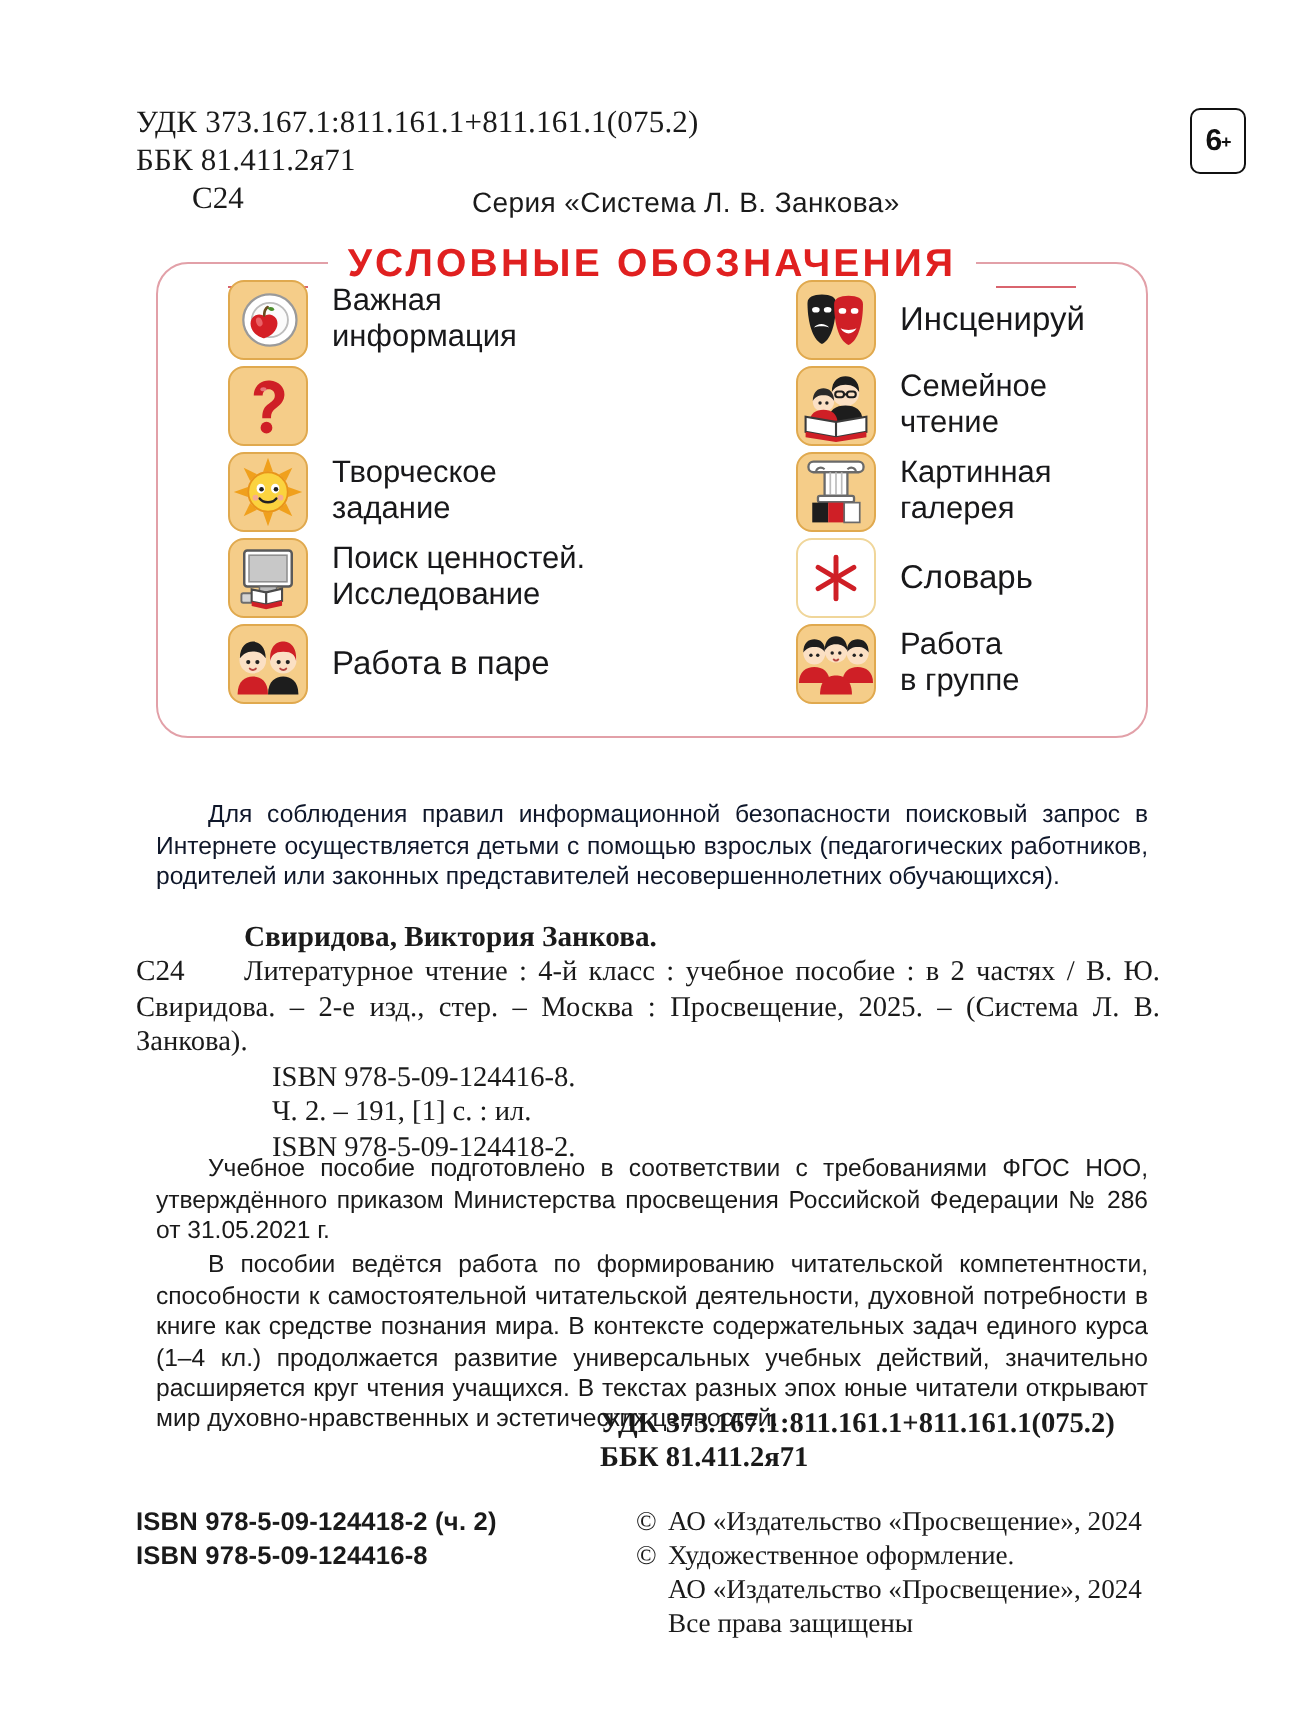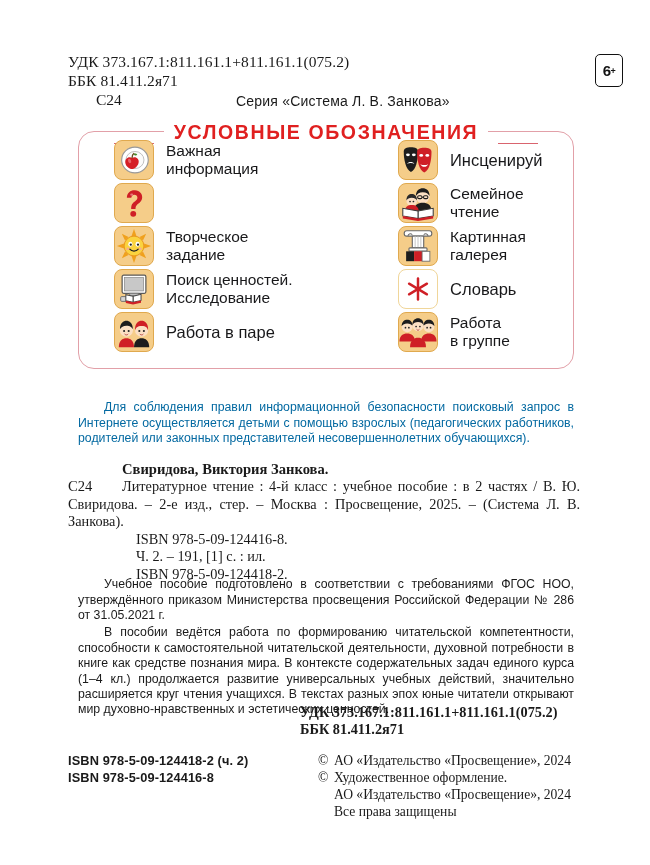--- a/index.html
+++ b/index.html
@@ -156,21 +156,21 @@
   .note-para {
     position: absolute;
     left: 78px;
     top: 388px;
     width: 496px;
     font-family: "Liberation Sans", sans-serif;
     font-size: 12.3px;
     line-height: 15.4px;
     text-align: justify;
     text-indent: 26px;
-    color: #0369a1;
+    color: #0f172a;
     hyphens: manual;
   }
 
   .biblio {
     position: absolute;
     left: 68px;
     top: 460px;
     width: 512px;
   }
   .biblio-author {

